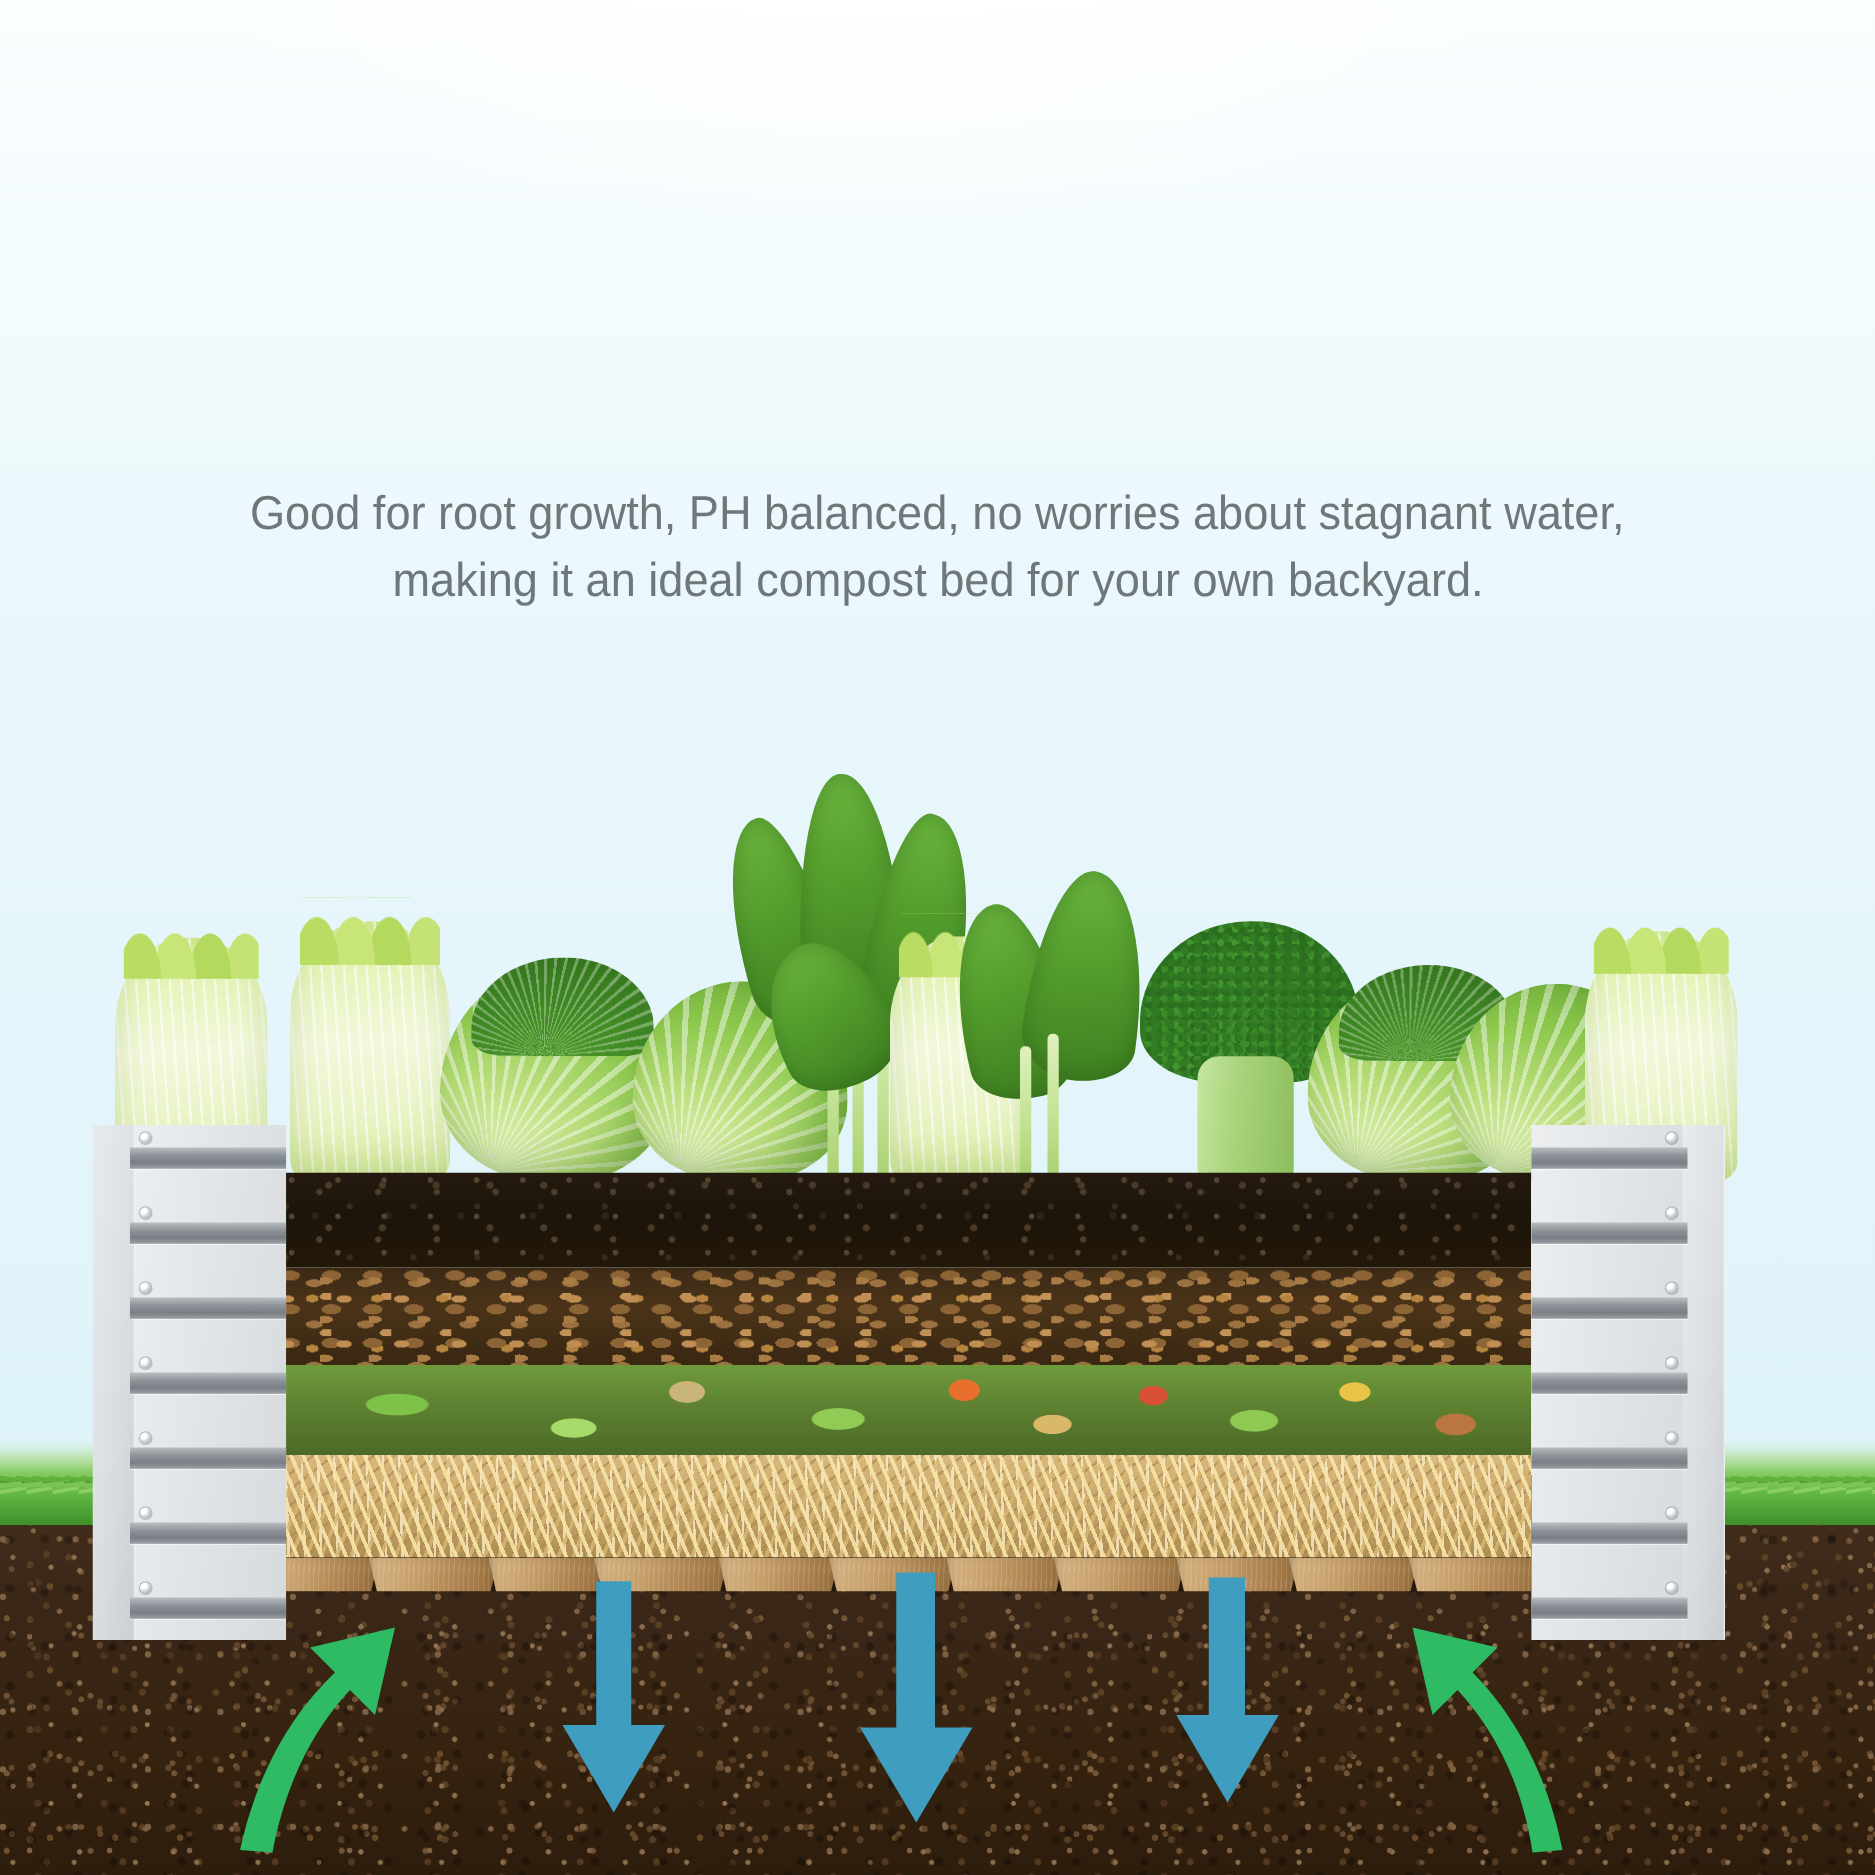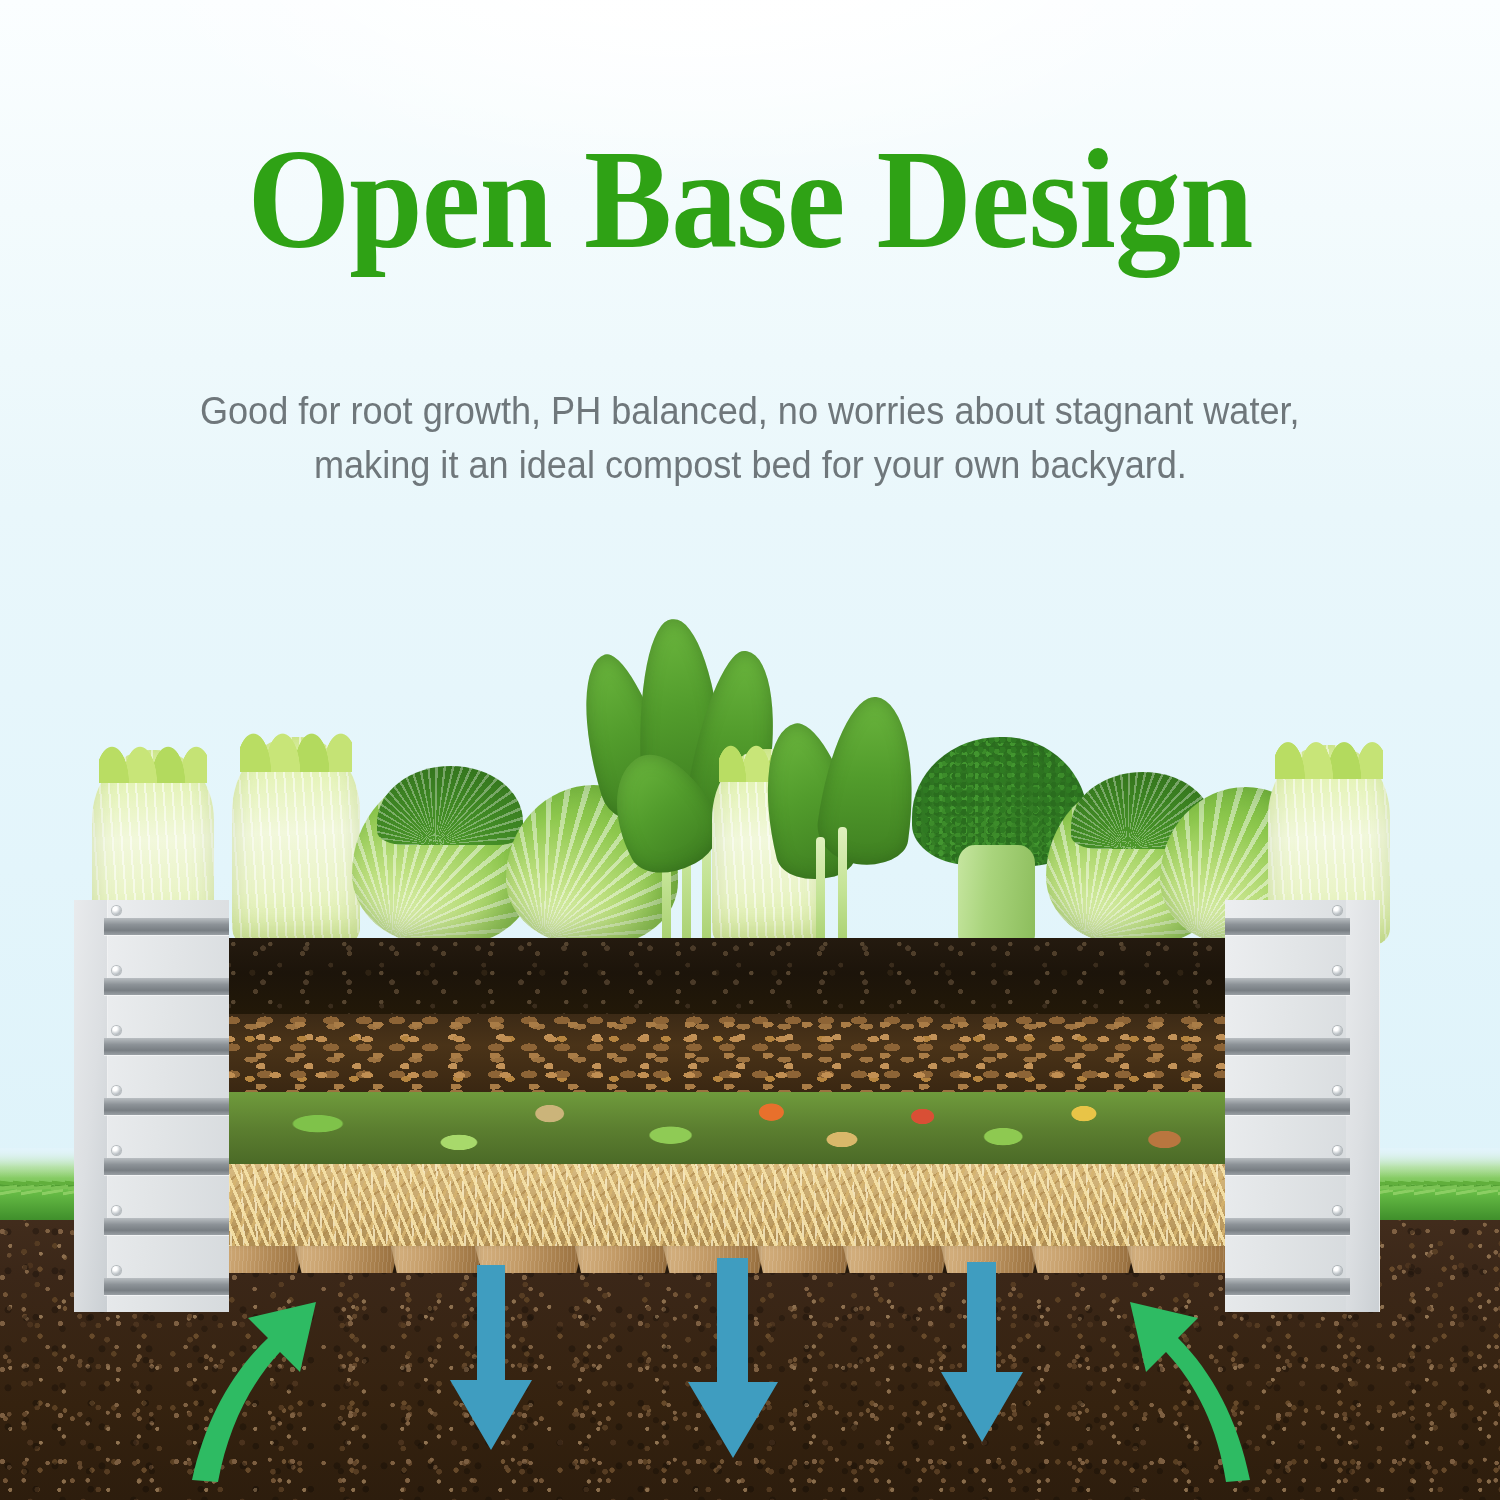--- a/index.html
+++ b/index.html
@@ -309,23 +309,20 @@
     border-radius:4px;
   }
 </style>
 </head>
 <body>
 
 <div id="stage">
 
   <div class="sky"></div>
 
-  <div class="headline-wrap">
-    <div class="headline">Open Base Design</div>
-  </div>
 
   <div class="subhead-wrap">
     <div class="subhead">Good for root growth, PH balanced, no worries about stagnant water,</div>
     <div class="subhead">making it an ideal compost bed for your own backyard.</div>
   </div>
 
   <div class="ground"></div>
 
   <div class="grass left">
     <div class="grass-body"></div>

